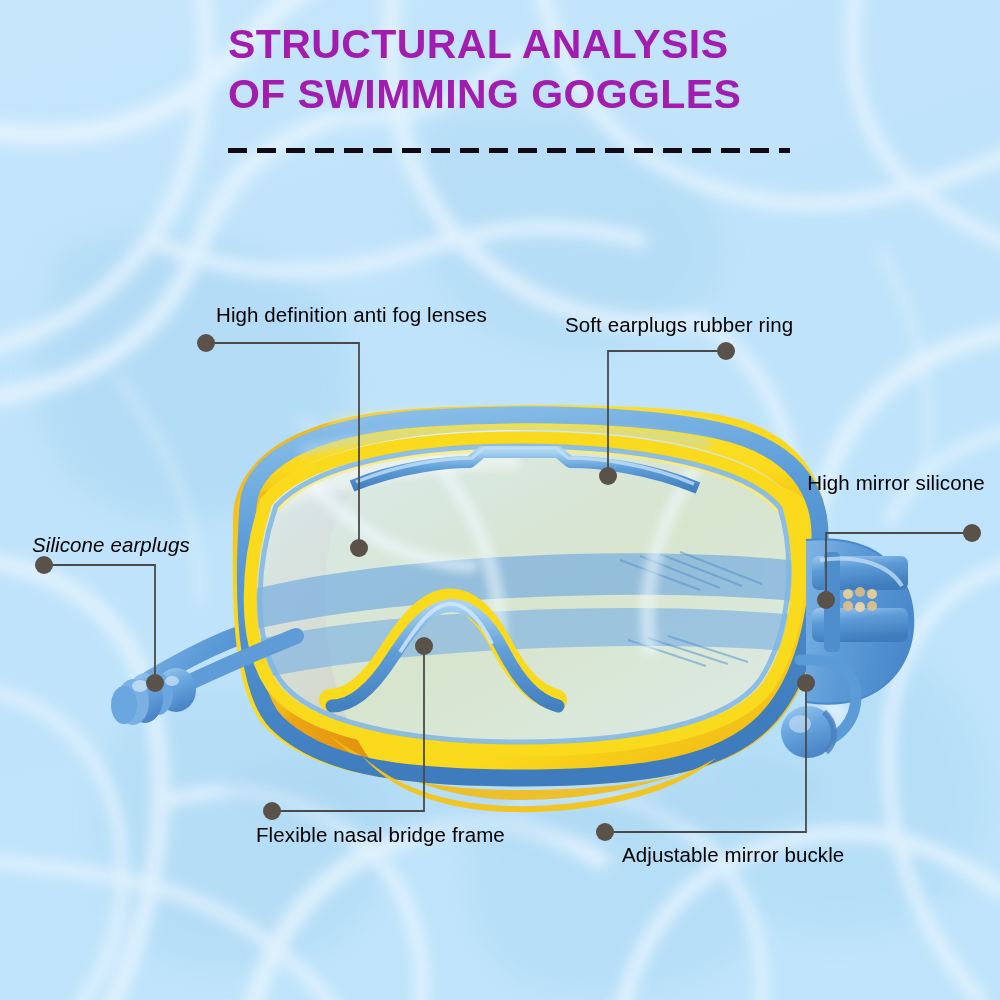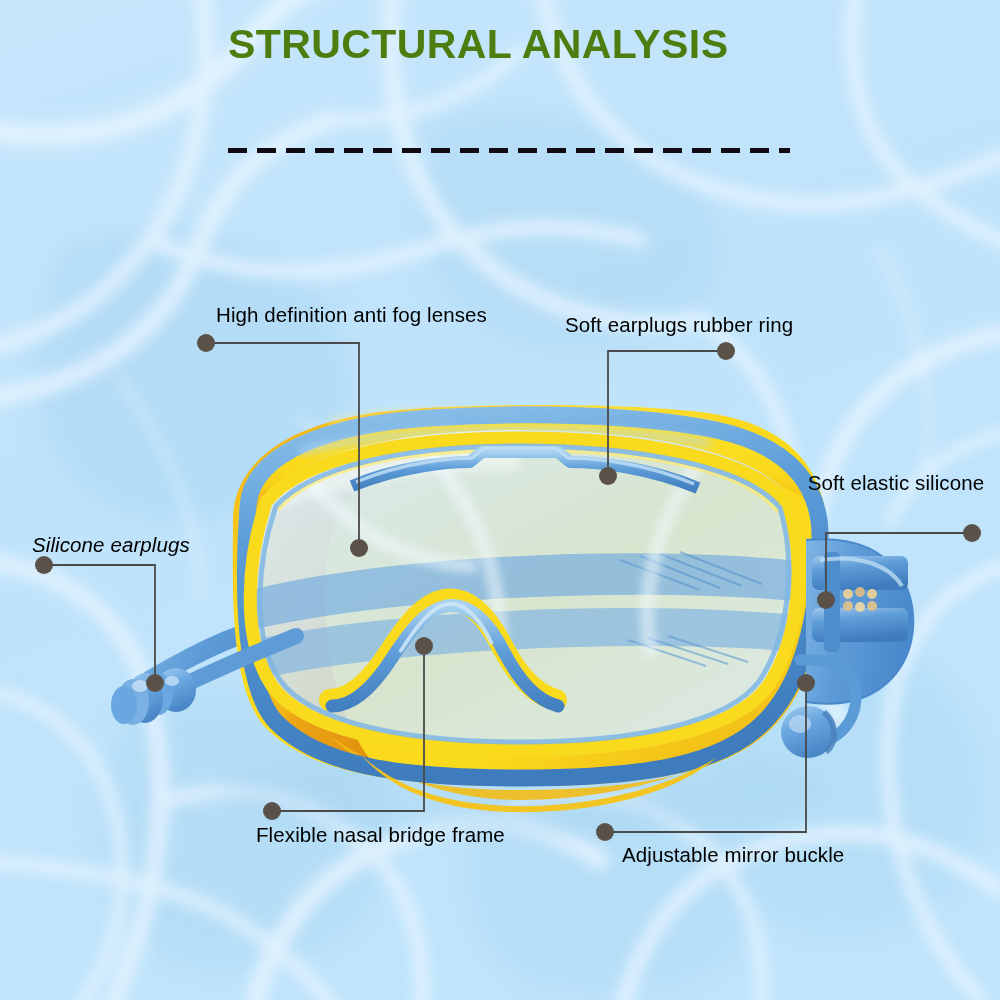--- a/index.html
+++ b/index.html
@@ -11,21 +11,21 @@
   #stage{position:relative;width:1000px;height:1000px;overflow:hidden;background:#bfe3fa;}
   #bg{position:absolute;inset:0;width:1000px;height:1000px;}
   #art{position:absolute;inset:0;width:1000px;height:1000px;}
   #overlay{position:absolute;inset:0;width:1000px;height:1000px;}
 
   .title-wrap{
     position:absolute;left:228px;top:20px;width:600px;
     text-align:left;pointer-events:none;
   }
   .title-line{
-    font-size:41px;font-weight:bold;color:#4d7c0f;
+    font-size:41px;font-weight:bold;color:#a21caf;
     letter-spacing:0.4px;line-height:1.21;white-space:nowrap;
   }
   .divider{
     position:absolute;left:228px;top:148px;width:562px;height:5px;
     background-image:repeating-linear-gradient(to right,#120a12 0px,#120a12 19px,rgba(0,0,0,0) 19px,rgba(0,0,0,0) 29px);
   }
 
   .lbl{
     position:absolute;color:#000000;font-size:20.5px;line-height:1.22;
     white-space:nowrap;letter-spacing:0.1px;
@@ -288,20 +288,21 @@
       <ellipse cx="145" cy="698" rx="18" ry="25" fill="url(#plugG)"></ellipse>
       <ellipse cx="133" cy="702" rx="16" ry="23" fill="#7ab0e4"></ellipse>
       <ellipse cx="124" cy="705" rx="13" ry="19" fill="#6aa7e0"></ellipse>
       <ellipse cx="140" cy="686" rx="8" ry="6" fill="#cfe6f8" opacity="0.75"></ellipse>
       <ellipse cx="172" cy="681" rx="7" ry="5" fill="#cfe6f8" opacity="0.7"></ellipse>
     </g>
   </svg>
 
   <div class="title-wrap">
     <div class="title-line">STRUCTURAL ANALYSIS</div>
+    <div class="title-line">OF SWIMMING GOGGLES</div>
   </div>
   <div class="divider"></div>
 
   <svg id="overlay" viewBox="0 0 1000 1000" preserveAspectRatio="none" aria-hidden="true">
     <g stroke="#4a4a4a" stroke-width="1.8" fill="none">
 
       <path d="M206 343 L359 343 L359 548"></path>
 
       <path d="M726 351 L608 351 L608 476"></path>
 
@@ -327,21 +328,21 @@
       <circle cx="605" cy="832" r="9"></circle>
       <circle cx="806" cy="683" r="9"></circle>
     </g>
   </svg>
 
   <div class="lbl" style="left:216px;top:302px;">High definition anti fog lenses</div>
 
   <div class="lbl" style="left:565px;top:312px;">Soft earplugs rubber ring</div>
 
   <div class="lbl two" style="left:798px;top:470px;width:196px;">
-    <div>Soft elastic silicone</div>
+    <div>High mirror silicone</div>
   </div>
 
   <div class="lbl" style="left:32px;top:532px;font-style:italic;">Silicone earplugs</div>
 
   <div class="lbl" style="left:256px;top:822px;">Flexible nasal bridge frame</div>
 
   <div class="lbl" style="left:622px;top:842px;">Adjustable mirror buckle</div>
 
 </div>
 

